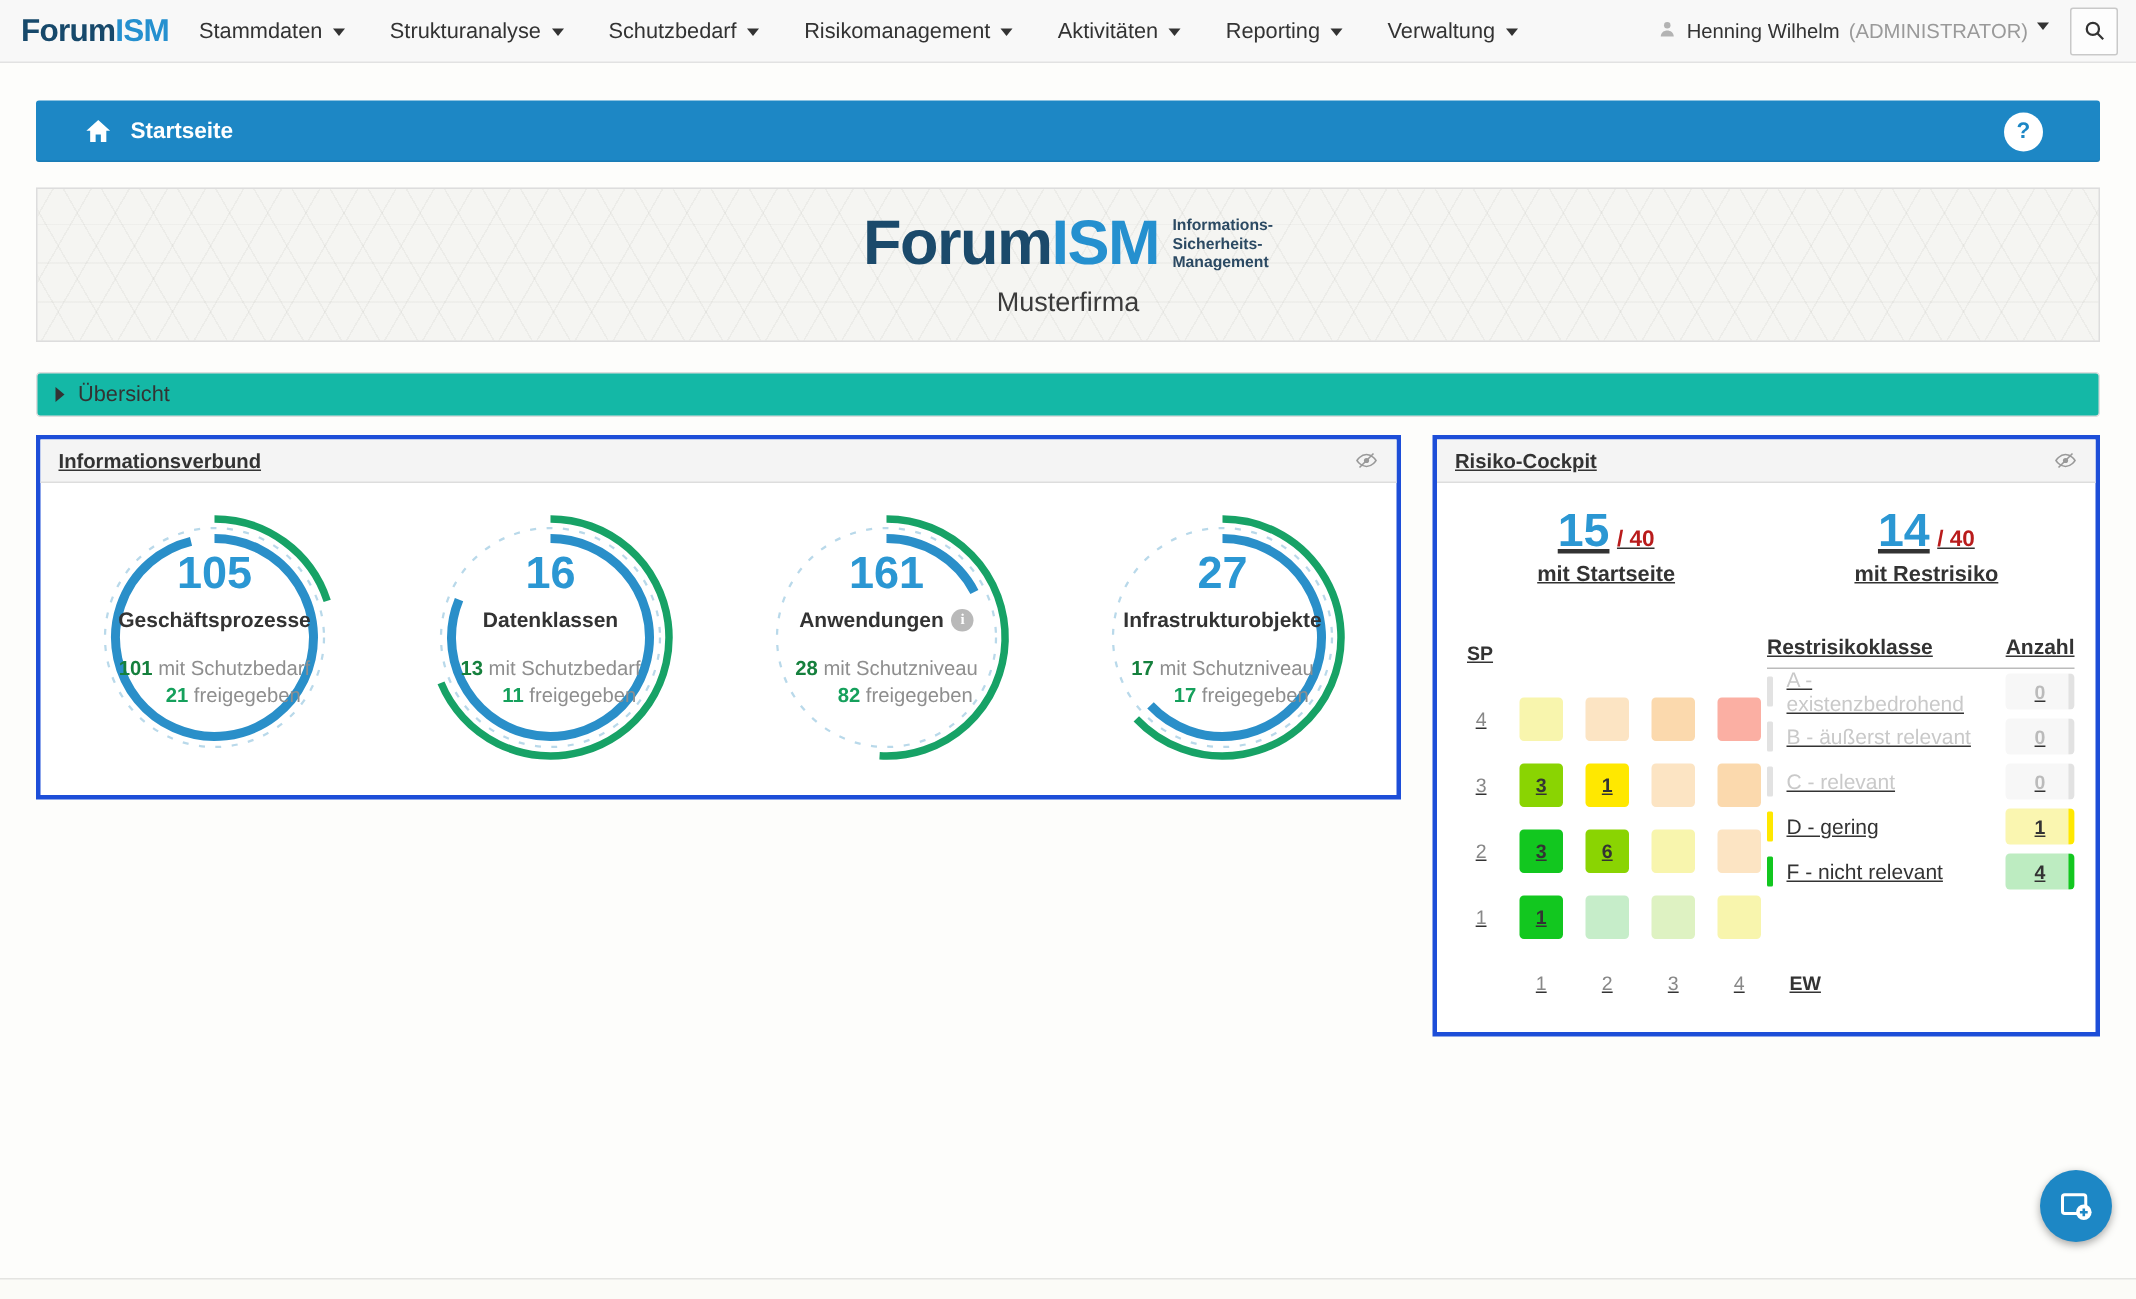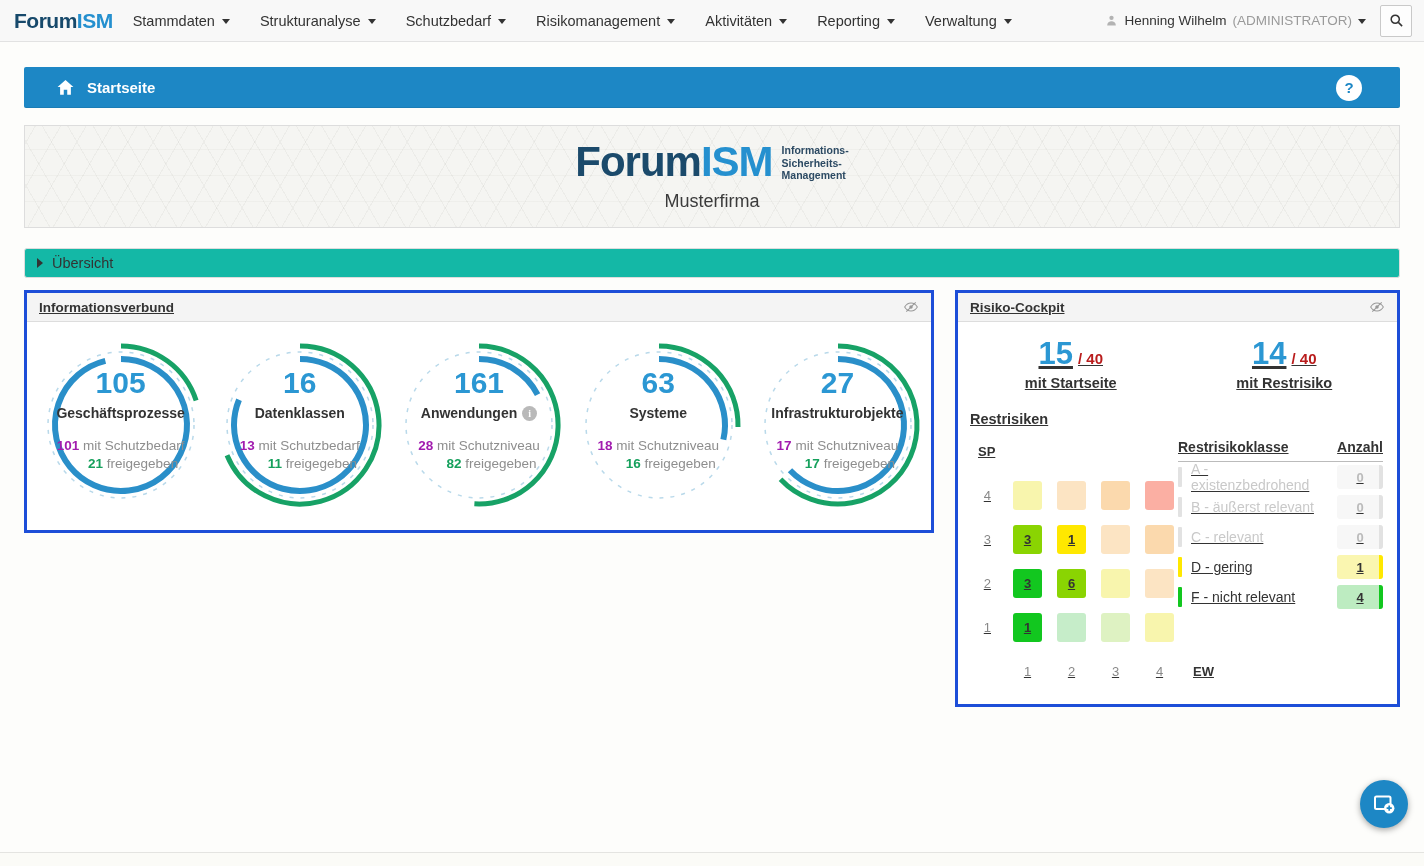--- a/index.html
+++ b/index.html
@@ -13,21 +13,21 @@
     height:42px; background:#f8f8f8; border-bottom:1px solid #e2e2e2;
     display:flex; align-items:center; padding:0 12px;
   }
   .brand { font-size:21px; font-weight:bold; margin:0 20px 0 2px; letter-spacing:-0.5px; cursor:pointer; }
   .brand .p1 { color:#17496b; }
   .brand .p2 { color:#2590cf; }
   .nav-menu { display:flex; align-items:center; gap:30px; }
   .nav-item { display:flex; align-items:center; gap:7px; font-size:14.5px; color:#333; cursor:pointer; }
   .caret { width:0; height:0; border-left:4px solid transparent; border-right:4px solid transparent; border-top:5px solid #333; display:inline-block; margin-top:2px; }
   .nav-right { margin-left:auto; display:flex; align-items:center; gap:14px; }
-  .user-menu { display:flex; align-items:center; gap:6px; font-size:13.5px; cursor:pointer; }
+  .user-menu { display:flex; align-items:flex-start; gap:6px; font-size:13.5px; cursor:pointer; }
   .user-role { color:#9a9a9a; }
   .search-btn {
     width:32px; height:32px; border:1px solid #c9c9c9; border-radius:2px; background:#fdfdfd;
     display:flex; align-items:center; justify-content:center; cursor:pointer;
   }
   
   .bluebar {
     margin:25px 24px 0 24px; height:41px; background:#1d87c5; border-radius:2px;
     display:flex; align-items:center; padding:0 32px; box-shadow:inset 0 -1px 0 rgba(0,0,0,.08);
   }
@@ -70,21 +70,21 @@
   .panel-risk { flex:1; }
   
   .gauge-row { display:flex; justify-content:space-around; padding:14px 4px 16px 4px; }
   .gauge { width:180px; height:178px; position:relative; cursor:pointer; }
   .gauge svg { position:absolute; left:5px; top:4px; }
   .gauge-text { position:absolute; left:0; top:0; width:100%; height:100%; display:flex; flex-direction:column; align-items:center; text-align:center; padding-top:32px; }
   .gauge-num { font-size:30px; font-weight:bold; color:#2b97d3; line-height:1; }
   .gauge-label { font-size:14px; font-weight:bold; color:#333; margin-top:7px; display:flex; align-items:center; gap:5px; }
   .gauge-metric { font-size:13.5px; color:#8e8e8e; margin-top:3px; }
   .gauge-metric:first-of-type, .gauge-m1 { margin-top:17px; }
-  .gauge-metric b.blue { color:#a21caf; }
+  .gauge-metric b.blue { color:#15803d; }
   .gauge-metric b.green { color:#15a05c;margin-left:25px; }
   .info-badge {
     width:15px; height:15px; border-radius:50%; background:#b9b9b9; color:#fff;
     font-size:10px; font-weight:bold; display:inline-flex; align-items:center; justify-content:center; font-family:"Liberation Serif",serif;
   }
   
   .risk-stats { display:flex; padding:16px 6px 14px 6px; }
   .risk-stat { flex:1; text-align:center; }
   .risk-stat-top { display:flex; align-items:baseline; justify-content:center; gap:5px; }
   .risk-stat-value { font-size:31px; font-weight:bold; color:#2b97d3; line-height:1; }
@@ -259,35 +259,20 @@
               <span>Anwendungen</span>
               <span class="info-badge">i</span>
             </div>
             <div class="gauge-metric gauge-m1"><b class="blue">28</b> mit Schutzniveau</div>
             <div class="gauge-metric"><b class="green">82</b> freigegeben</div>
           </div>
         </div>
         <div class="gauge">
           <svg width="170" height="170">
             <circle cx="85" cy="85" r="73" fill="none" stroke="#b9d9ea" stroke-width="1.5" stroke-dasharray="4 7"></circle>
-            <path d="M 85.00 6.00 A 79 79 0 0 1 163.98 86.97" fill="none" stroke="#17a266" stroke-width="5"></path>
-            <path d="M 85.00 19.00 A 66 66 0 0 1 149.35 99.69" fill="none" stroke="#2a8fc9" stroke-width="6"></path>
-          </svg>
-          <div class="gauge-text">
-            <div class="gauge-num">63</div>
-            <div class="gauge-label">
-              <span>Systeme</span>
-            </div>
-            <div class="gauge-metric gauge-m1"><b class="blue">18</b> mit Schutzniveau</div>
-            <div class="gauge-metric"><b class="green">16</b> freigegeben</div>
-          </div>
-        </div>
-        <div class="gauge">
-          <svg width="170" height="170">
-            <circle cx="85" cy="85" r="73" fill="none" stroke="#b9d9ea" stroke-width="1.5" stroke-dasharray="4 7"></circle>
             <path d="M 85.00 6.00 A 79 79 0 1 1 27.54 139.21" fill="none" stroke="#17a266" stroke-width="5"></path>
             <path d="M 85.00 19.00 A 66 66 0 1 1 36.99 130.29" fill="none" stroke="#2a8fc9" stroke-width="6"></path>
           </svg>
           <div class="gauge-text">
             <div class="gauge-num">27</div>
             <div class="gauge-label">
               <span>Infrastrukturobjekte</span>
             </div>
             <div class="gauge-metric gauge-m1"><b class="blue">17</b> mit Schutzniveau</div>
             <div class="gauge-metric"><b class="green">17</b> freigegeben</div>
@@ -319,21 +304,20 @@
       <div class="risk-stat">
         <div class="risk-stat-top">
             <span class="risk-stat-value">14</span>
             <span class="risk-stat-suffix">/ 40</span>
           </div>
         <div class="risk-stat-label">mit Restrisiko</div>
       </div>
     </div>
 
     <div class="risk-section">
-      <div class="risk-section-title">Restrisiken</div>
       <div class="risk-cols">
         <div class="matrix-col">
           <div class="matrix-grid">
               <div class="matrix-axis" style="text-align: left; padding-left: 2px;">SP</div>
               <div></div>
               <div></div>
               <div></div>
               <div></div>
               <div></div>
               <div class="matrix-rowlabel">4</div>

